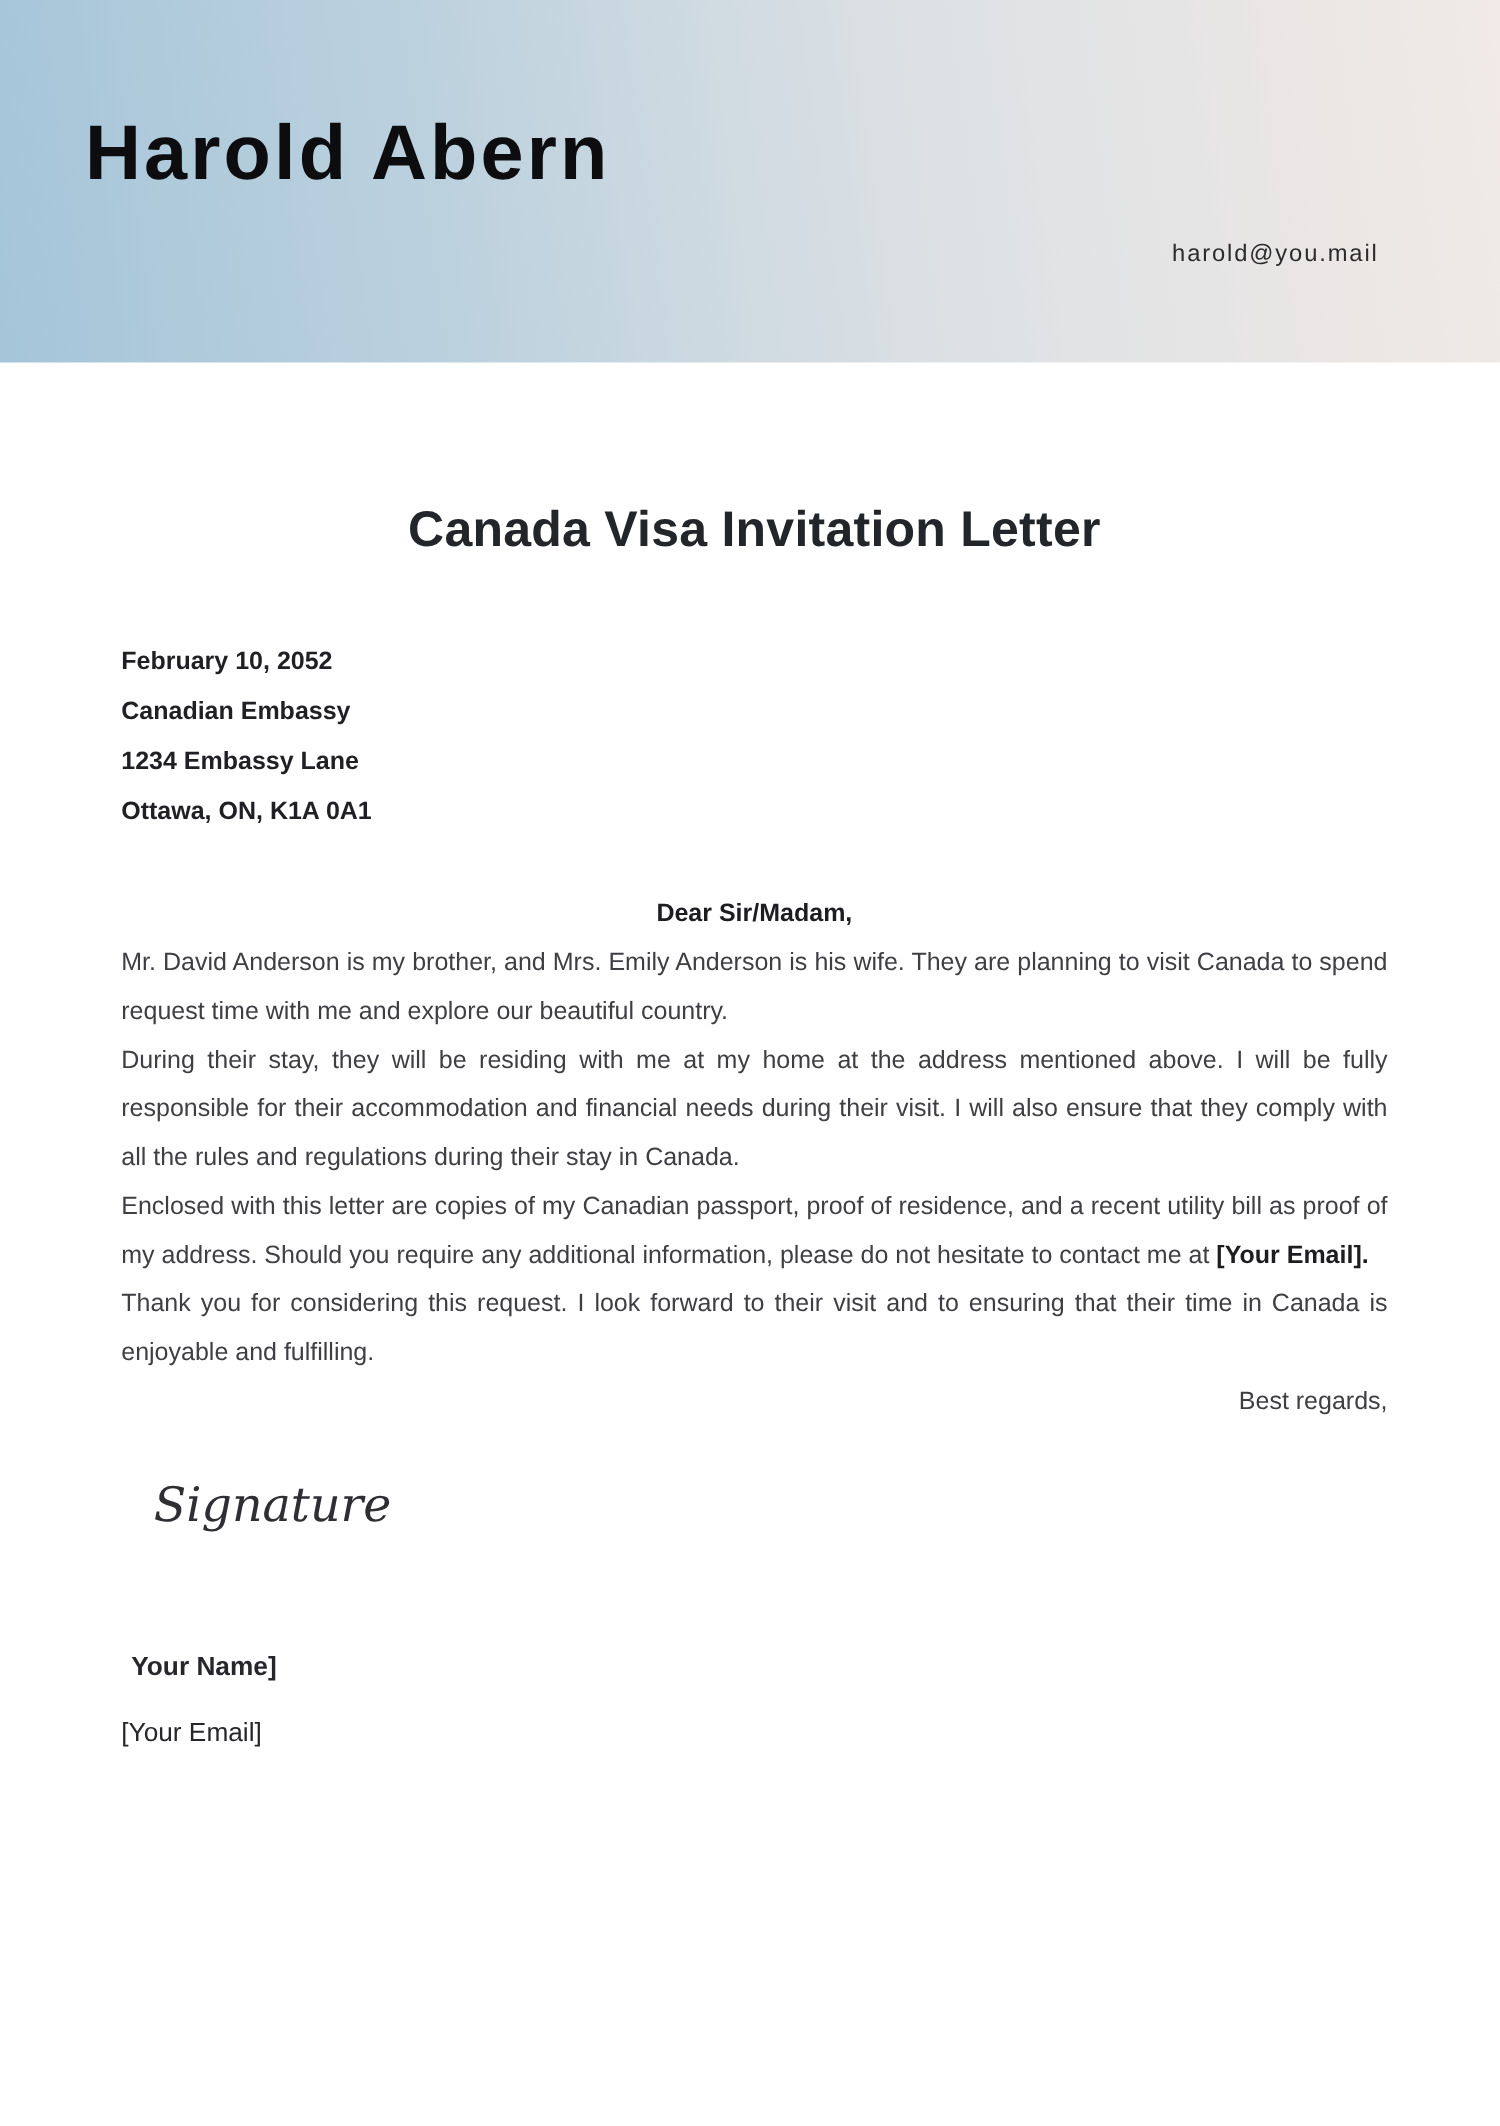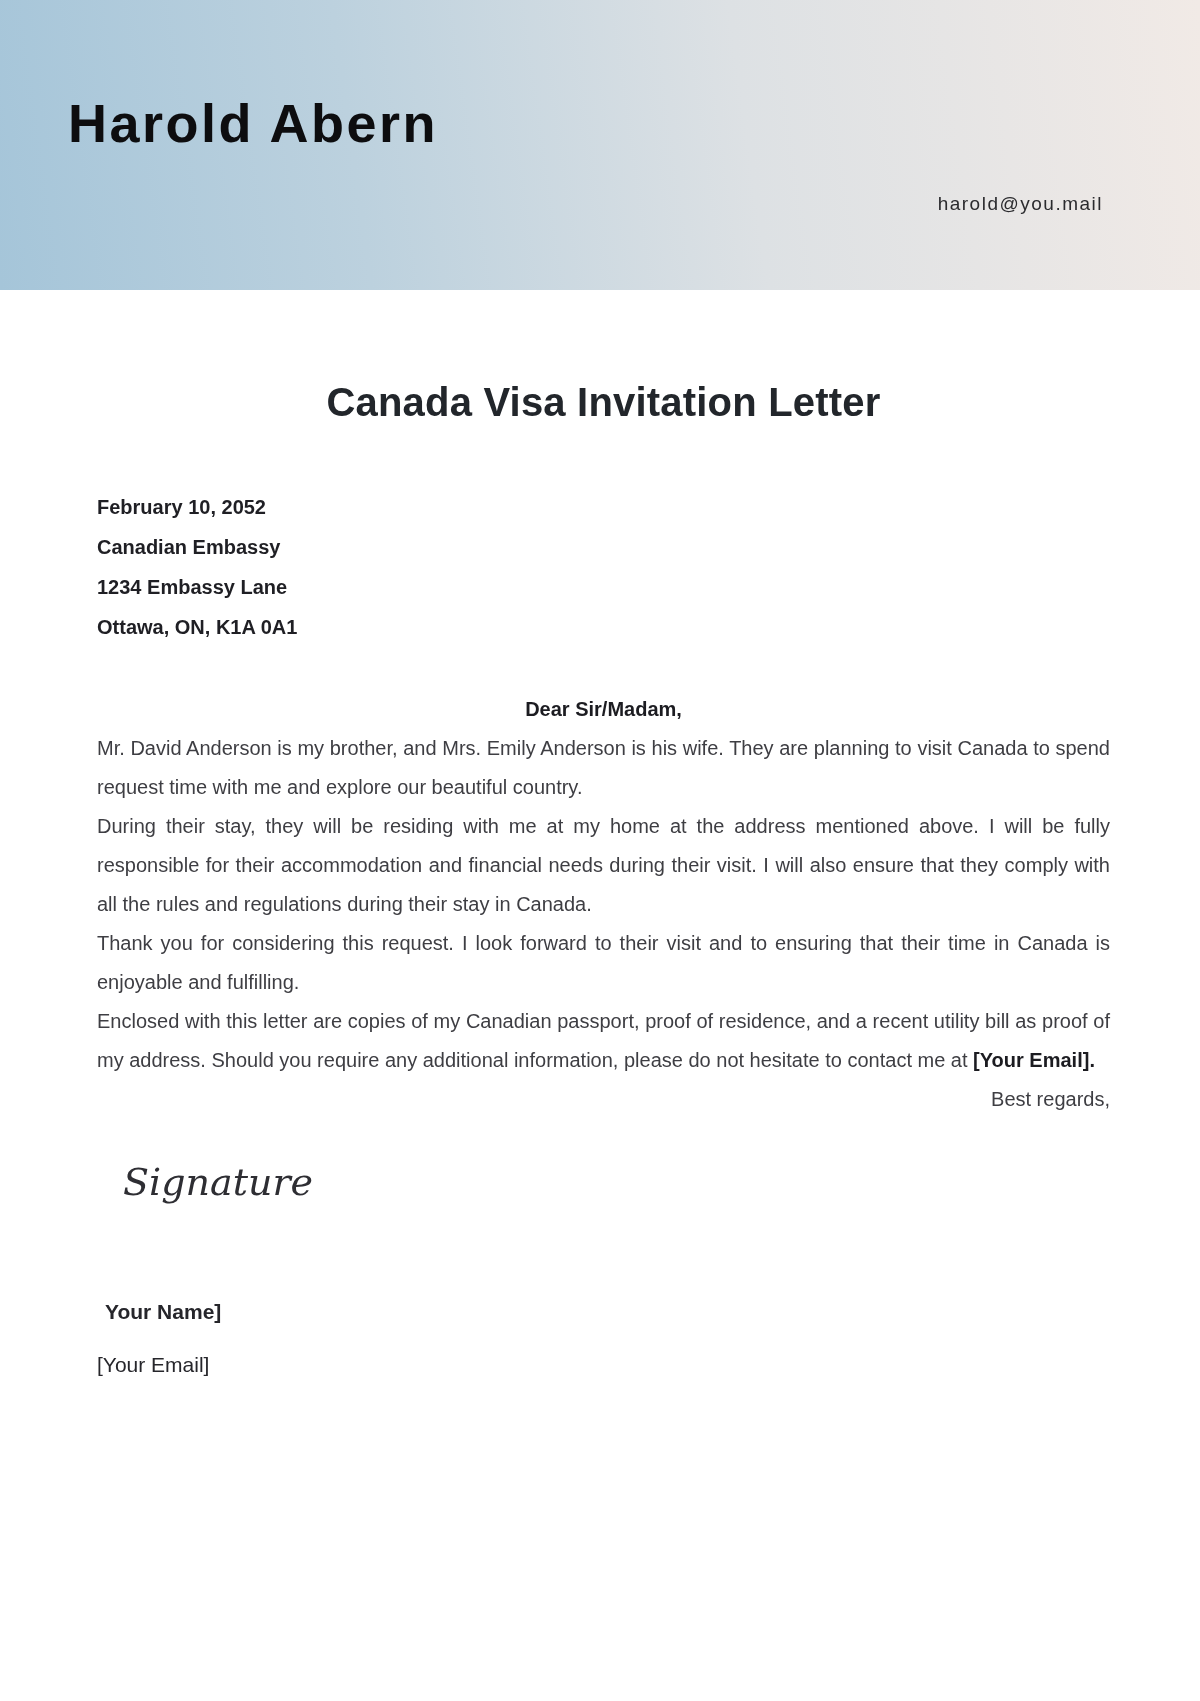--- a/index.html
+++ b/index.html
@@ -16,21 +16,21 @@
   
   .header {
     position: relative;
     height: 290px;
     background: linear-gradient(82deg, #a5c5d9 0%, #bcd1de 30%, #dde1e4 62%, #f1eae6 100%);
   }
   .name {
     position: absolute;
     left: 68px;
     top: 94px;
-    font-size: 54px;
+    font-size: 62px;
     font-weight: 700;
     letter-spacing: 2.5px;
     color: #0d0d0f;
     line-height: 58px;
     white-space: nowrap;
   }
   .email {
     position: absolute;
     right: 97px;
     top: 193px;
@@ -38,21 +38,21 @@
     letter-spacing: 1.5px;
     color: #2b2b2e;
     white-space: nowrap;
   }
 
   
   .content { padding: 0 90px 0 97px; }
 
   .title {
     margin: 0;
-    padding-top: 88px;
+    padding-top: 110px;
     text-align: center;
     font-size: 40px;
     line-height: 48px;
     font-weight: 700;
     letter-spacing: 0.2px;
     color: #22262b;
   }
 
   .address {
     margin-top: 61px;
@@ -118,22 +118,22 @@
       <div>February 10, 2052</div>
       <div>Canadian Embassy</div>
       <div>1234 Embassy Lane</div>
       <div>Ottawa, ON, K1A 0A1</div>
     </div>
 
     <div class="letter-body">
       <p class="salutation">Dear Sir/Madam,</p>
       <p>Mr. David Anderson is my brother, and Mrs. Emily Anderson is his wife. They are planning to visit Canada to spend request time with me and explore our beautiful country.</p>
       <p>During their stay, they will be residing with me at my home at the address mentioned above. I will be fully responsible for their accommodation and financial needs during their visit. I will also ensure that they comply with all the rules and regulations during their stay in Canada.</p>
+      <p><span>Enclosed with this letter are copies of my Canadian passport, proof of residence, and a recent utility bill as proof of my address. Should you require any additional information, please do not hesitate to contact me at </span><strong>[Your Email].</strong></p>
       <p>Thank you for considering this request. I look forward to their visit and to ensuring that their time in Canada is enjoyable and fulfilling.</p>
-      <p><span>Enclosed with this letter are copies of my Canadian passport, proof of residence, and a recent utility bill as proof of my address. Should you require any additional information, please do not hesitate to contact me at </span><strong>[Your Email].</strong></p>
       <p class="closing">Best regards,</p>
     </div>
 
     <div class="signature">Signature</div>
 
     <div class="footer-name">Your Name]</div>
     <div class="footer-email">[Your Email]</div>
 
   </div>
 

